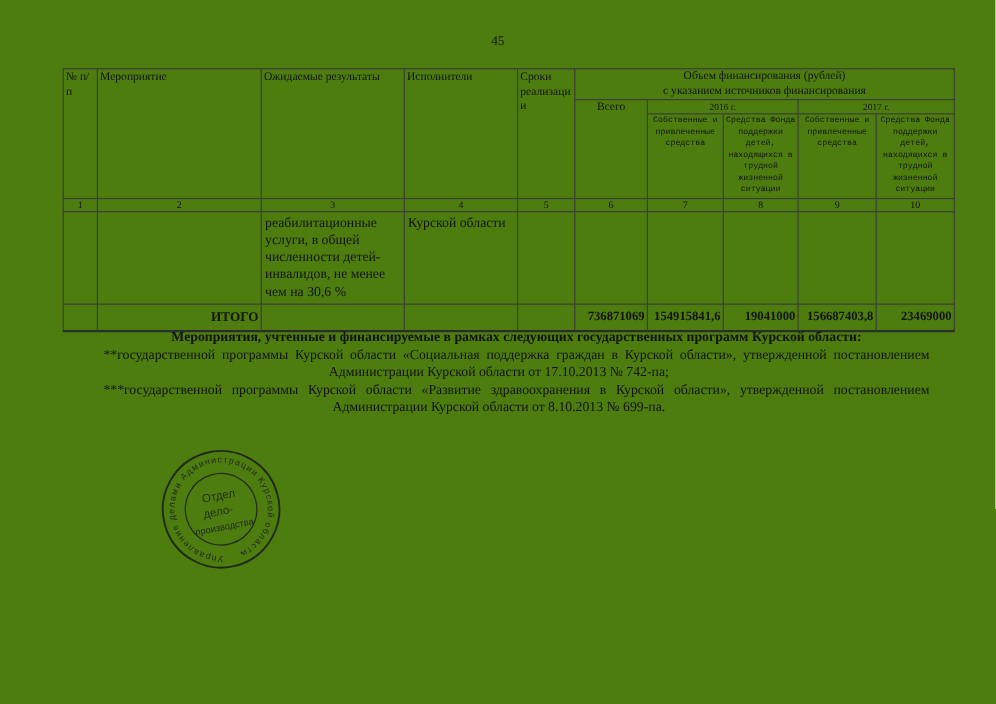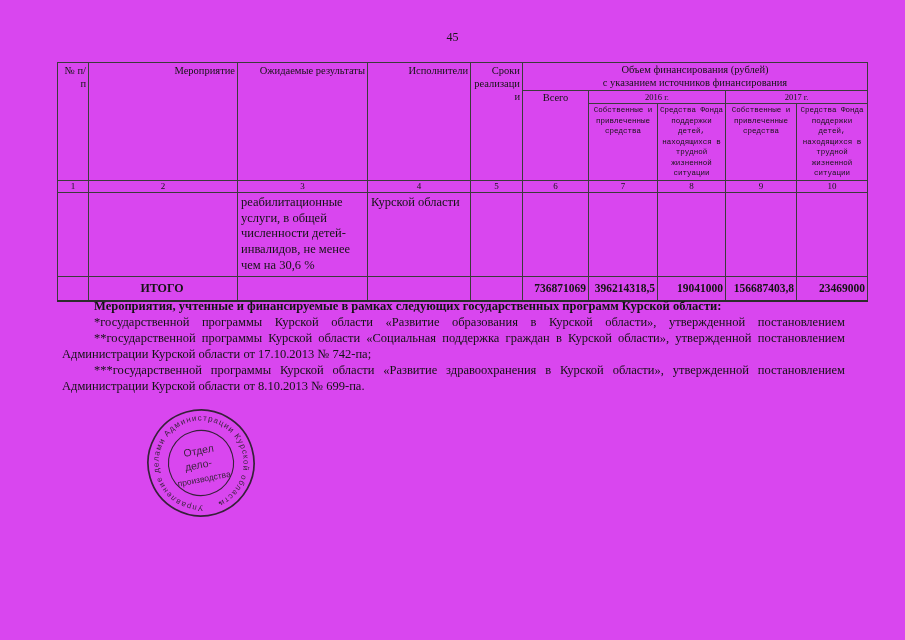--- a/index.html
+++ b/index.html
@@ -4,60 +4,60 @@
 <style>
   * { margin:0; padding:0; box-sizing:border-box; }
   html,body { background:#ffffff; }
   body {
     width:905px; height:640px;
     font-family:"Liberation Serif", serif;
     color:#111;
     position:relative;
     overflow:hidden;
   }
-  .canvas { position:absolute; inset:0; width:905px; height:640px; background:#d946ef; }
+  .canvas { position:absolute; inset:0; width:905px; height:640px; background:#4d7c0f; }
 
   .pagenum {
     position:absolute; top:30px; left:0; width:905px;
     text-align:center; font-size:12px; color:#161616;
   }
 
   table.doc {
     position:absolute; left:57px; top:62px;
     width:810px; border-collapse:collapse; table-layout:fixed;
   }
   table.doc th, table.doc td {
     border:1px solid #3b3b3b;
     font-weight:normal;
     color:#141414;
     overflow:hidden;
     padding:1px 2px;
   }
   th.hmain {
-    vertical-align:top; text-align:right;
+    vertical-align:top; text-align:left;
     font-size:10.5px; font-weight:bold; padding-top:3px; line-height:1.25;
     overflow-wrap:break-word;
   }
   th.fin-title { vertical-align:top; text-align:center; font-size:10.5px; font-weight:bold; line-height:1.2; padding-top:2px; }
   th.total-col { vertical-align:top; text-align:center; font-size:10.5px; font-weight:bold; padding-top:3px; }
   th.year { font-size:8.5px; font-weight:bold; vertical-align:middle; }
   th.sub {
     vertical-align:top; text-align:center;
     font-size:7.5px; font-weight:bold; line-height:1.4; padding-top:2px;font-family:Liberation Mono, monospace;
   }
   tr.r-num td { text-align:center; font-size:9px; vertical-align:middle; padding:0; }
   tr.r-body td { vertical-align:top; text-align:left; font-size:12.5px; line-height:1.27; padding:2px 3px; }
   tr.r-total td { vertical-align:middle; font-size:11.5px; font-weight:bold; text-align:right; border-bottom:2px solid #2c2c2c; }
-  tr.r-total td.lbl { text-align:center; font-size:12px; padding-left:0; }
+  tr.r-total td.lbl { text-align:right; font-size:12px; padding-left:0; }
 
   .notes {
     position:absolute; left:62px; top:298px; width:783px;
     font-size:12.5px; line-height:16px; color:#131313;
   }
-  .note { width:100%; }
+  .note { width:100%;text-align:center; }
   .note.intro { font-weight:bold; }
   .note.indent { padding-left:32px; }
   .note.just { text-align:justify; text-align-last:justify; }
 
   .stamp-wrap { position:absolute; left:140px; top:402px; width:122px; height:122px; }
   .stamp-wrap svg { display:block; }
 </style>
 </head>
 <body>
 
@@ -125,31 +125,30 @@
       <td></td>
       <td></td>
     </tr>
     <tr class="r-total" style="height:24px">
       <td></td>
       <td class="lbl">ИТОГО</td>
       <td></td>
       <td></td>
       <td></td>
       <td>736871069</td>
-      <td>396214318,5</td>
+      <td>154915841,6</td>
       <td>19041000</td>
       <td>156687403,8</td>
       <td>23469000</td>
     </tr>
   </tbody>
     </table>
 
   <div class="notes">
     <div class="note intro indent">Мероприятия, учтенные и финансируемые в рамках следующих государственных программ Курской области:</div>
-    <div class="note just indent">*государственной программы Курской области «Развитие образования в Курской области», утвержденной постановлением</div>
     <div class="note just indent">**государственной программы Курской области «Социальная поддержка граждан в Курской области», утвержденной постановлением</div>
     <div class="note">Администрации Курской области от 17.10.2013 № 742-па;</div>
     <div class="note just indent">***государственной программы Курской области «Развитие здравоохранения в Курской области», утвержденной постановлением</div>
     <div class="note">Администрации Курской области от 8.10.2013 № 699-па.</div>
   </div>
 
   <div class="stamp-wrap">
     <svg width="122" height="122" viewBox="0 0 122 122">
       <g transform="rotate(-16 61 61)" opacity="0.86" fill="#1c1c1c">
         <circle cx="61" cy="61" r="53" fill="none" stroke="#1c1c1c" stroke-width="1.7"></circle>

